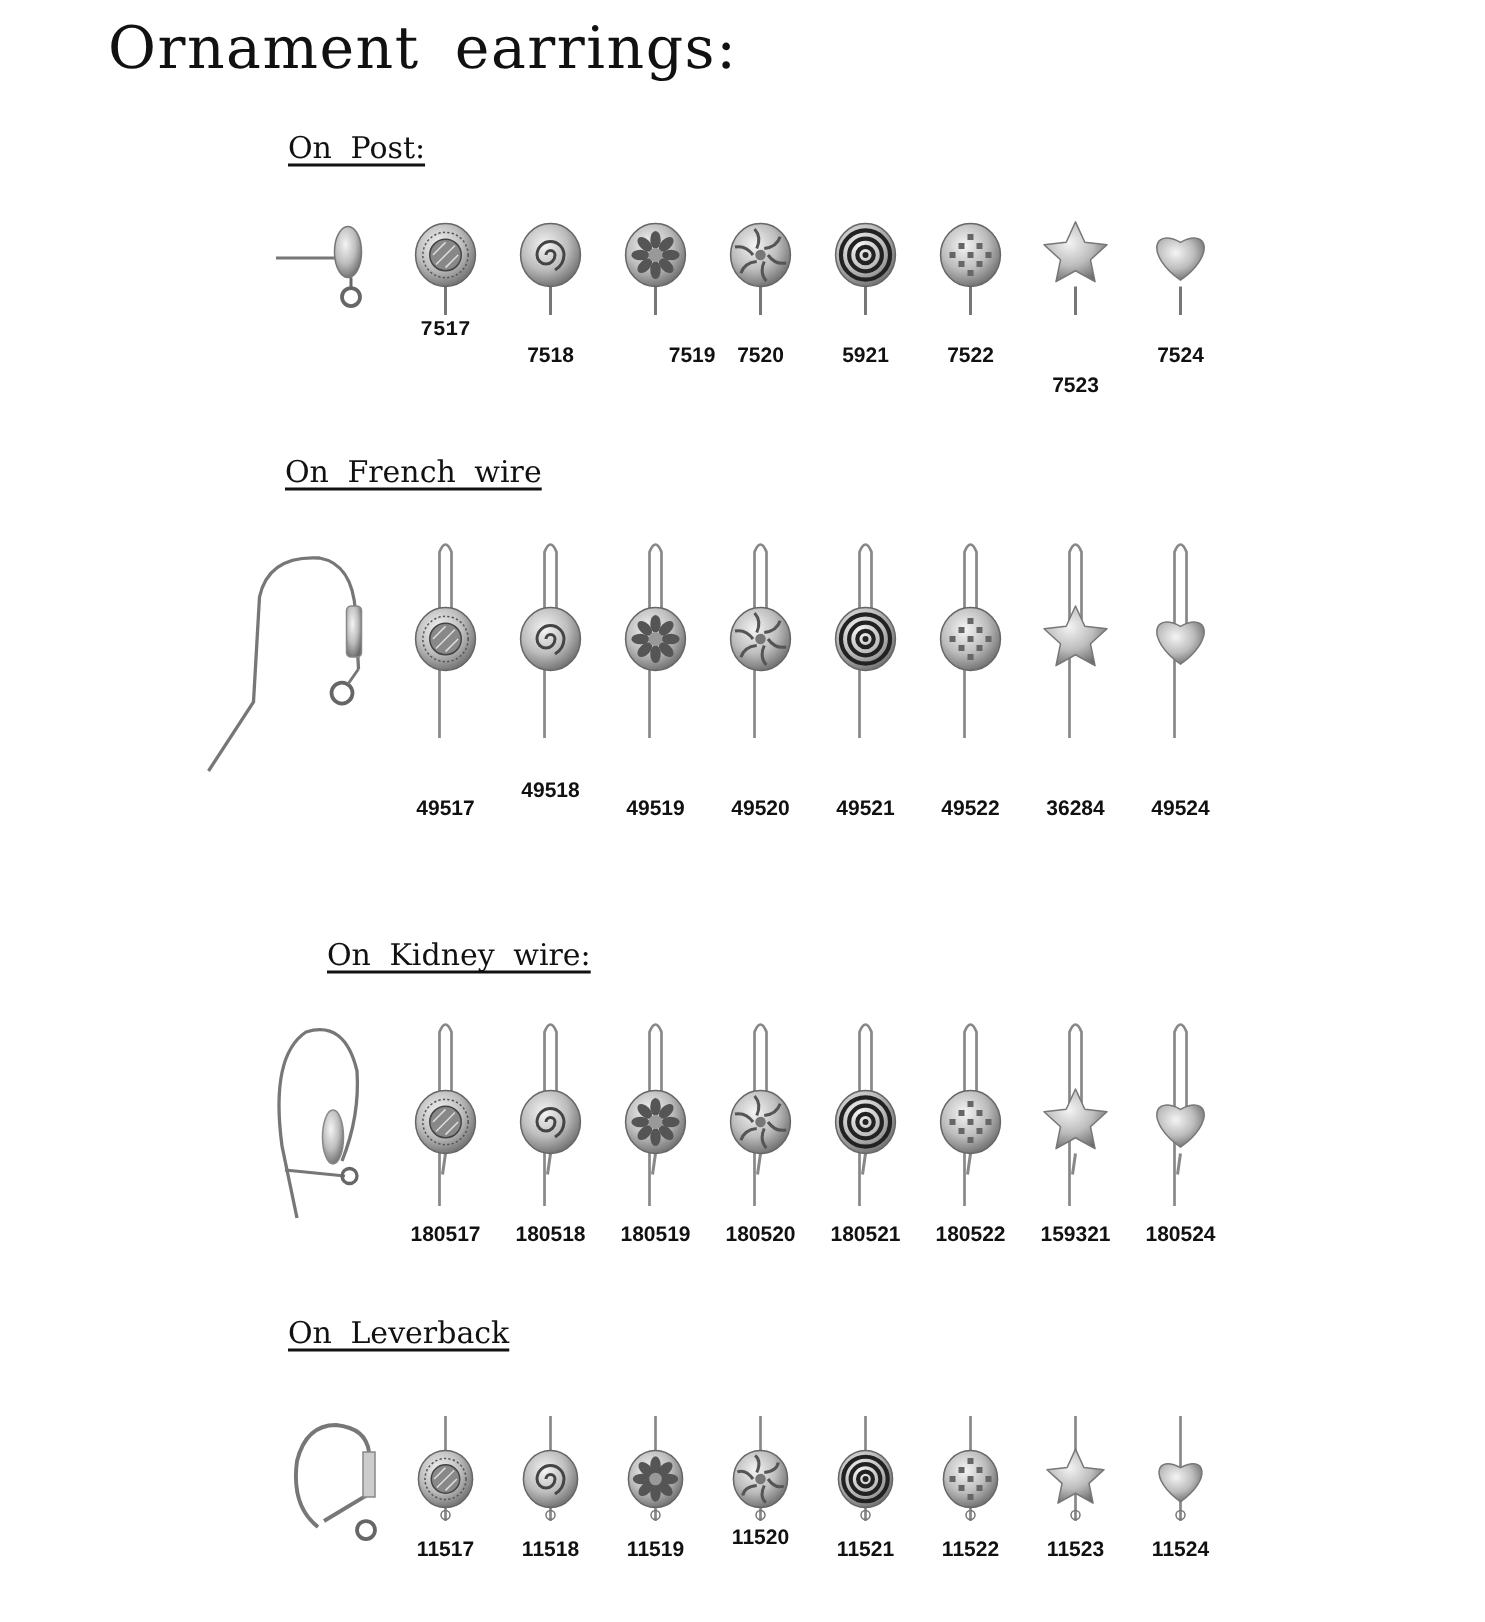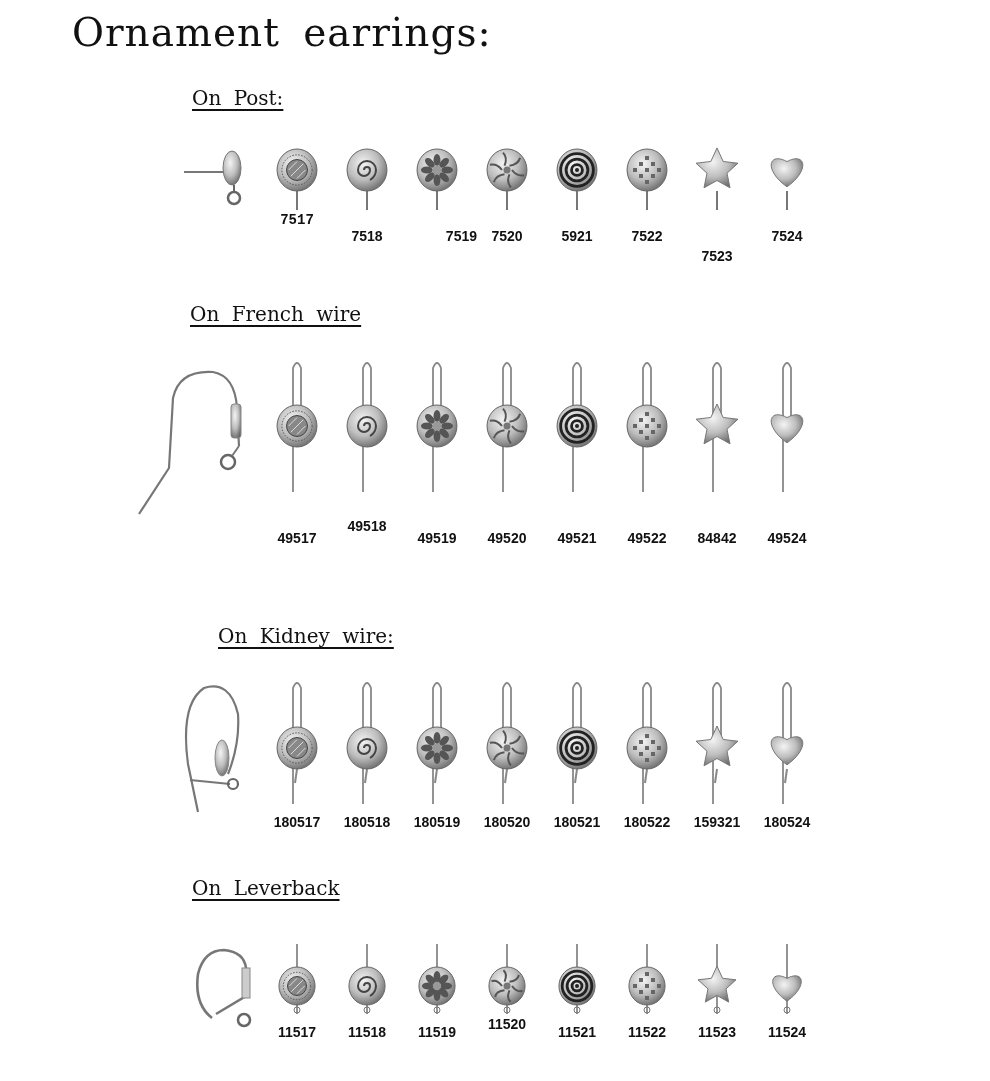--- a/index.html
+++ b/index.html
@@ -214,21 +214,21 @@
           <rect x="39" y="72" width="4" height="4" fill="#666"></rect>
           <rect x="45" y="66" width="4" height="4" fill="#666"></rect>
         </svg>
         <div class="label" style="top: 172px;">49522</div>
       </div>
       <div class="item" style="left: 682px; top: 358px;">
         <svg width="70" height="172">
           <path d="M31 134 L31 10 Q35 0 39 10 L39 68" fill="none" stroke="#888" stroke-width="1.8"></path>
           <polygon points="35.0,46.0 41.2,59.5 56.0,61.2 45.0,71.2 48.0,85.8 35.0,78.5 22.0,85.8 25.0,71.2 14.0,61.2 28.8,59.5" fill="url(#metal)" stroke="#777" stroke-linejoin="round"></polygon>
         </svg>
-        <div class="label" style="top: 172px;">84842</div>
+        <div class="label" style="top: 172px;">36284</div>
       </div>
       <div class="item" style="left: 752px; top: 358px;">
         <svg width="70" height="172">
           <path d="M31 134 L31 10 Q35 0 39 10 L39 68" fill="none" stroke="#888" stroke-width="1.8"></path>
           <path d="M35 84.8 C11.48 68 16.519999999999996 49.519999999999996 35 59.6 C53.480000000000004 49.519999999999996 58.519999999999996 68 35 84.8 Z" fill="url(#metal)" stroke="#777"></path>
         </svg>
         <div class="label" style="top: 172px;">49524</div>
       </div>
     </div>
 </div>

